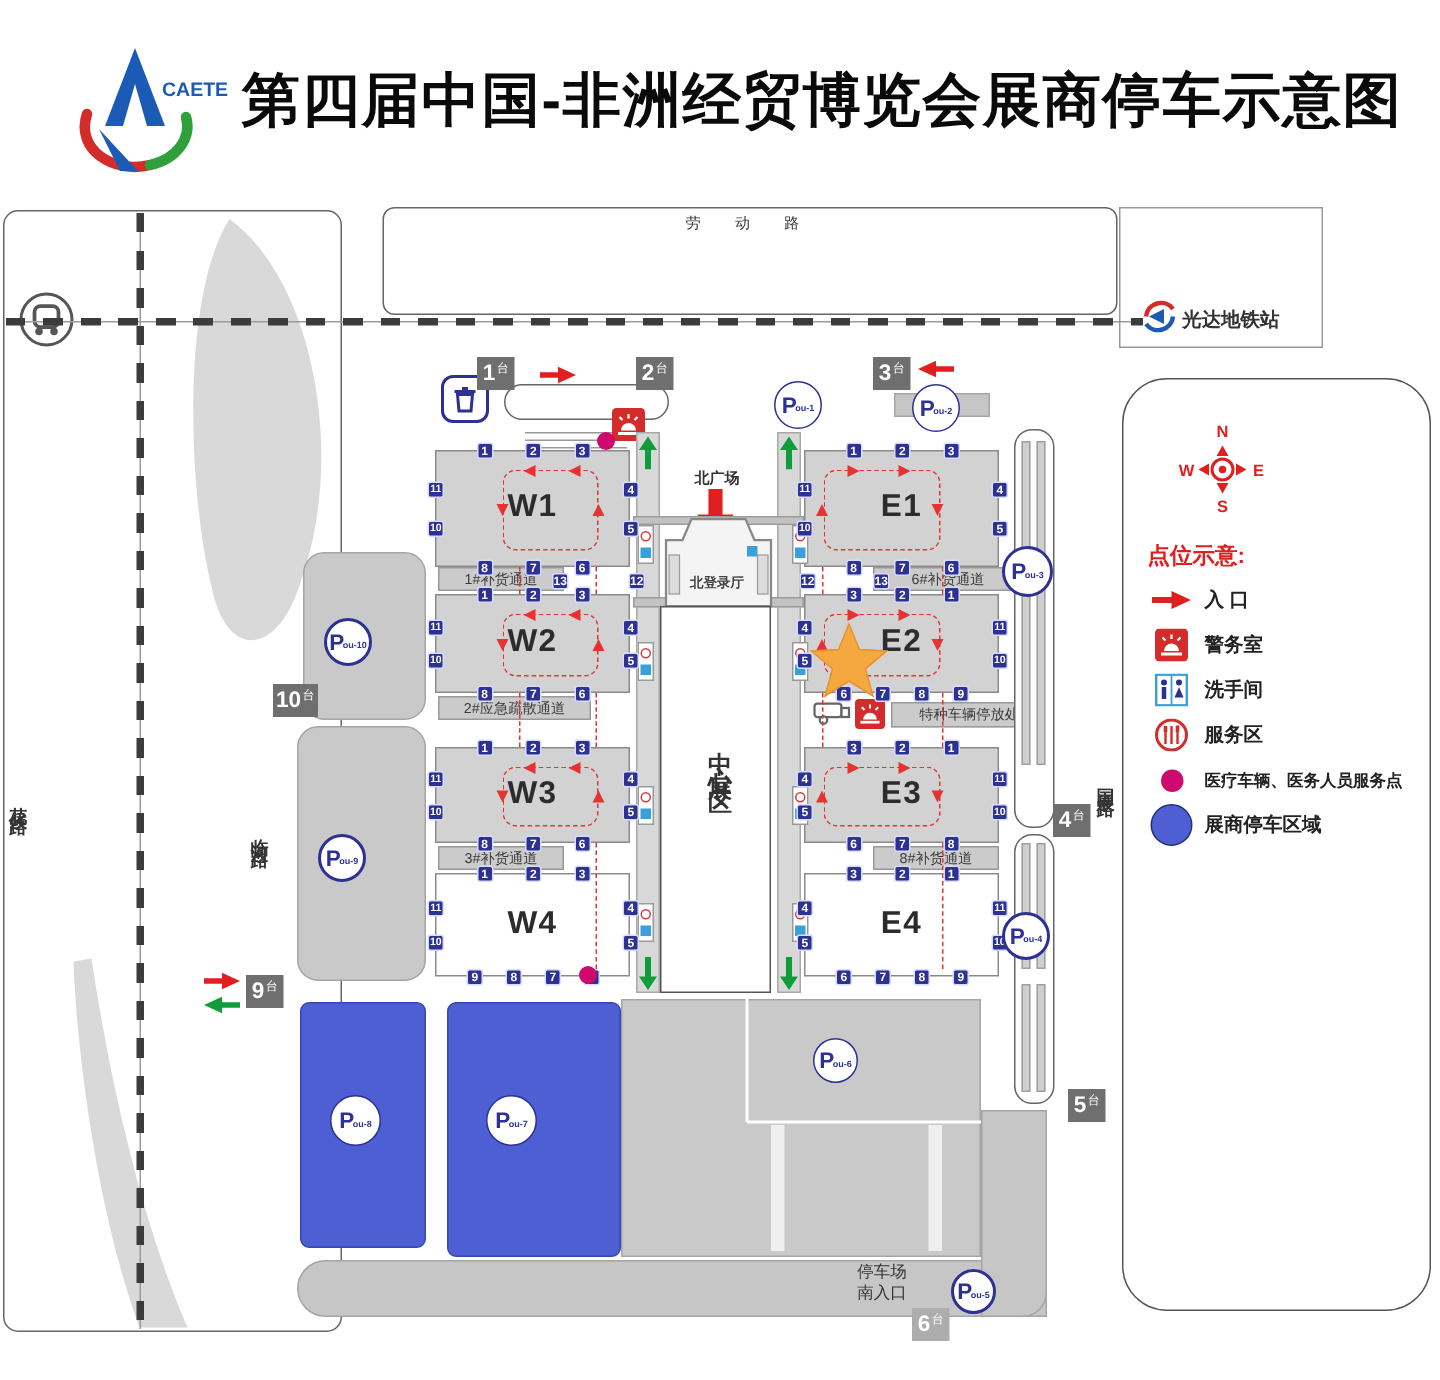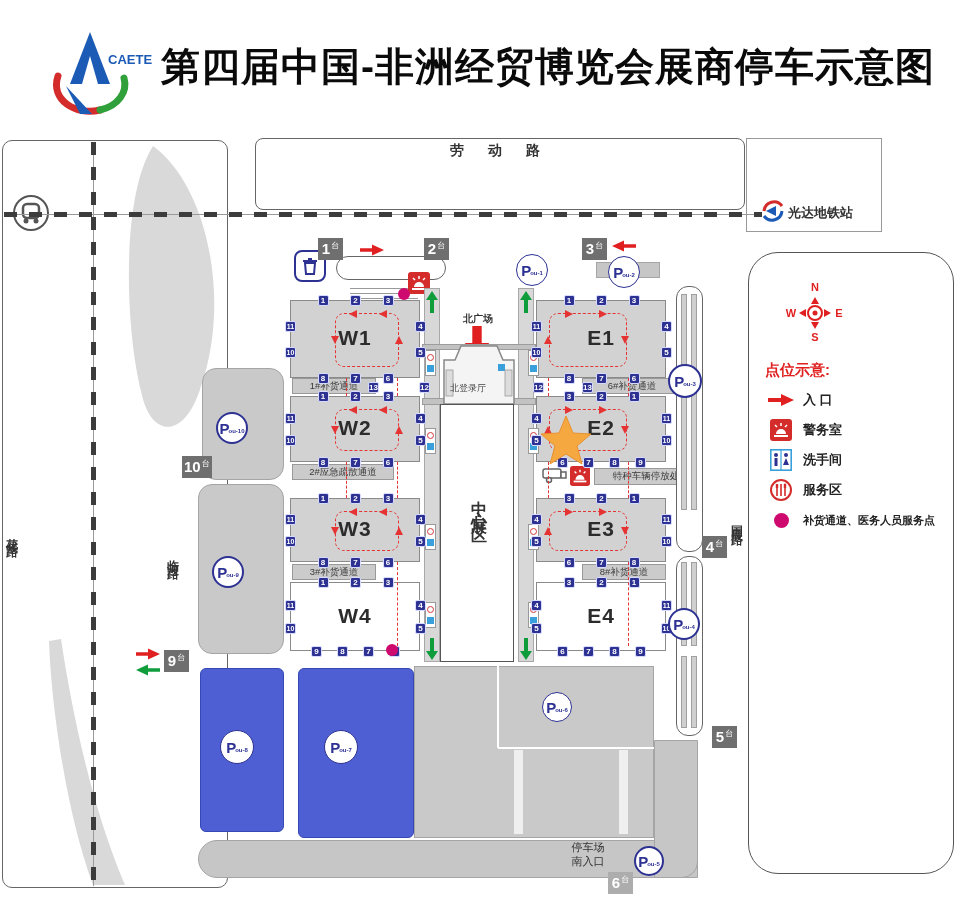--- a/index.html
+++ b/index.html
@@ -4,21 +4,21 @@
 <title>停车示意图</title>
 <style>
   html,body{margin:0;padding:0;background:#fff;font-family:"Liberation Sans","DejaVu Sans",sans-serif;}
   #stage{position:relative;width:960px;height:920px;background:#fff;overflow:hidden;}
   .abs{position:absolute;box-sizing:border-box;}
   
   #page-title{left:148px;top:40px;width:800px;text-align:center;font-size:39px;font-weight:bold;color:#0a0a0a;letter-spacing:1px;}
   
   .rail-h{height:7px;background-image:repeating-linear-gradient(90deg,#3c3c3c 0 13px,transparent 13px 25px),linear-gradient(#9a9a9a,#9a9a9a);background-size:100% 5px,100% 1px;background-position:0 1px,0 3px;background-repeat:repeat-x,no-repeat;}
   .rail-v{width:7px;background-image:repeating-linear-gradient(180deg,#3c3c3c 0 13px,transparent 13px 25px),linear-gradient(#9a9a9a,#9a9a9a);background-size:5px 100%,1px 100%;background-position:1px 0,3px 0;background-repeat:repeat-y,no-repeat;}
-  .rlabel{font-weight:bold;color:#333;font-size:14px;letter-spacing:10px;white-space:nowrap;}
+  .rlabel{font-weight:normal;color:#333;font-size:10px;letter-spacing:10px;white-space:nowrap;}
   .vtext{writing-mode:vertical-rl;text-orientation:upright;font-weight:bold;color:#333;font-size:12px;letter-spacing:4px;}
   .outline{border:1.2px solid #666;background:#fff;}
   
   .hall{border:1px solid #8a8a8a;background:#d2d2d2;}
   .hall.white{background:#fff;}
   .hname{position:absolute;left:0;right:0;top:50%;transform:translateY(-54%);text-align:center;font-size:21px;font-weight:bold;color:#2c2c2c;letter-spacing:1px;}
   .route{position:absolute;border:1.5px dashed #e53333;border-radius:9px;}
   .hall.wcol .route{left:44px;right:20px;top:12px;bottom:10px;}
   .hall.ecol .route{left:12px;right:38px;top:12px;bottom:10px;}
   .tri{position:absolute;width:0;height:0;border:4px solid transparent;}
@@ -187,21 +187,21 @@
       <path d="M8 0h10v18h8L13 34 0 18h8z" fill="#e02020"></path>
     </svg>
   <div class="abs" style="left:422px;top:344px;width:114px;height:6px;background:#c2c2c2;border:1px solid #9c9c9c"></div>
   <div class="abs" style="left:422px;top:398px;width:114px;height:7px;background:#c2c2c2;border:1px solid #9c9c9c"></div>
   <svg class="abs" style="left:442px;top:344px" width="74" height="62" viewBox="0 0 74 62">
     <path d="M2 16 L13 16 L19 2 L55 2 L61 16 L72 16 L72 60 L2 60 Z" fill="#f4f4f4" stroke="#888" stroke-width="1.5"></path>
     <rect x="56" y="20" width="7" height="7" fill="#3aa0dc"></rect>
     <rect x="4" y="26" width="7" height="26" fill="#dcdcdc" stroke="#999" stroke-width="0.8"></rect>
     <rect x="63" y="26" width="7" height="26" fill="#dcdcdc" stroke="#999" stroke-width="0.8"></rect>
   </svg>
-  <div class="abs" style="left:450px;top:382px;width:56px;font-size:9px;font-weight:normal;color:#444">北登录厅</div>
+  <div class="abs" style="left:450px;top:382px;width:56px;text-align:center;font-size:9px;font-weight:bold;color:#444">北登录厅</div>
   <div class="abs" style="left:440px;top:404px;width:74px;height:258px;background:#fff;border:1.5px solid #555"></div>
   <div class="abs vtext" style="left:468px;top:488px;font-size:16px;letter-spacing:9px">中心展区</div>
 
   <div class="abs hall wcol" style="left:290px;top:300px;width:130px;height:78px">
       <span class="hname">W1</span>
       <span class="route"></span>
       <span class="dock" style="left: 26.5px; top: -6px;">1</span>
       <span class="dock" style="left: 59px; top: -6px;">2</span>
       <span class="dock" style="left: 91.5px; top: -6px;">3</span>
       <span class="dock" style="left: 26.5px; top: 72px;">8</span>
@@ -528,18 +528,24 @@
               <path d="M7 5v12M11 5v12M15 5v12" stroke="#d42b2b" stroke-width="1.6"></path>
               <path d="M5.8 5h2.4v4H5.8zM13.8 5a2 2 0 0 1 2.4 0v4h-2.4z" fill="#d42b2b"></path>
             </svg>
           </span>
           <span class="leg-lb">服务区</span>
         </div>
         <div class="leg-row">
           <span class="leg-ic">
             <span class="dotM" style="width:15px;height:15px"></span>
           </span>
-          <span class="leg-lb small">补货通道、医务人员服务点</span>
+          <span class="leg-lb small">医疗车辆、医务人员服务点</span>
+        </div>
+        <div class="leg-row">
+          <span class="leg-ic">
+            <span class="bluecircle"></span>
+          </span>
+          <span class="leg-lb">展商停车区域</span>
         </div>
       </div>
   </div>
 
 </div>
 
 </body></html>

